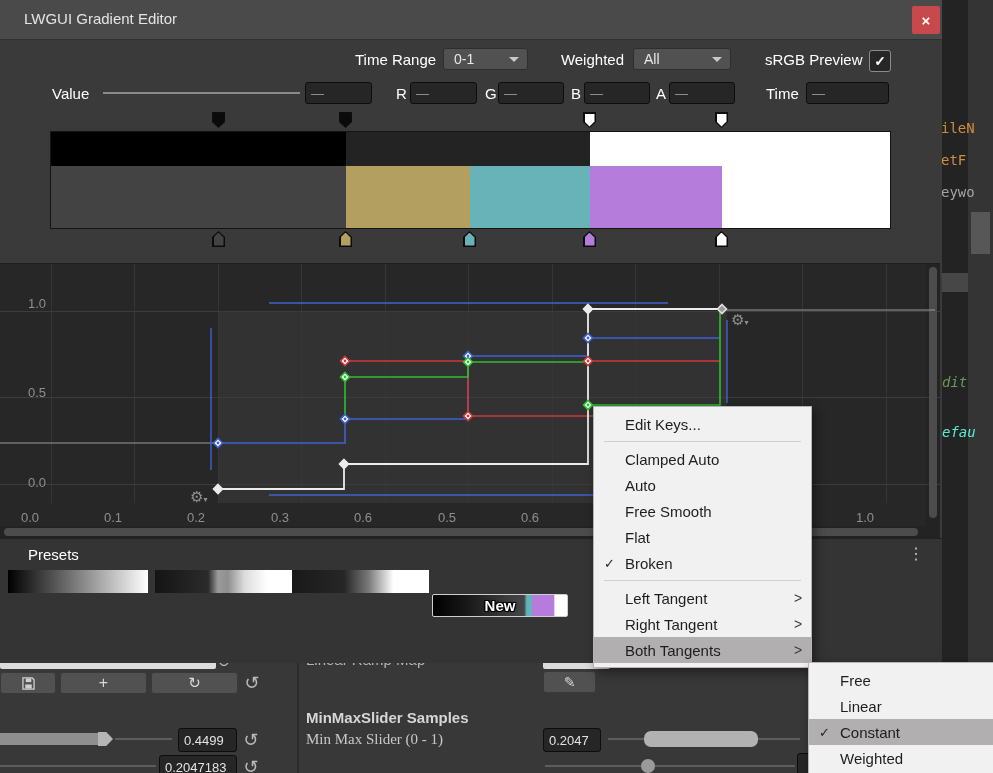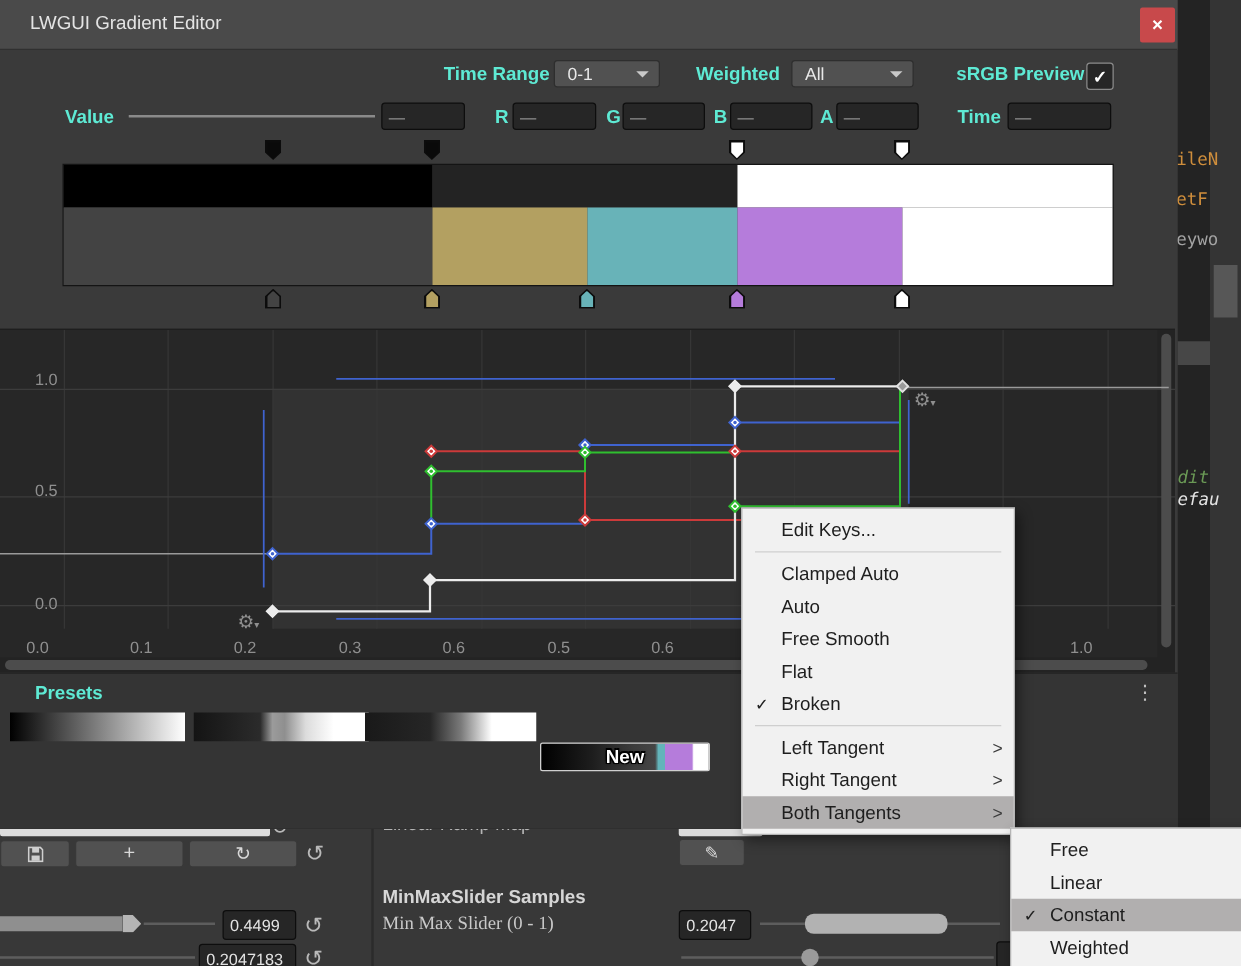--- a/index.html
+++ b/index.html
@@ -29,21 +29,21 @@
   .sl-handle-pt{background:#b5b5b5;clip-path:polygon(0 0,55% 0,100% 50%,55% 100%,0 100%);z-index:3;}
   .sl-range{background:#b2b2b2;border-radius:7px;z-index:3;}
   .sl-dot{background:#9a9a9a;border-radius:50%;z-index:3;}
   
   .window{left:0;top:0;width:942px;height:663px;background:#3a3a3a;z-index:10;
           border-bottom:1px solid #191919;box-sizing:border-box;}
   .titlebar{left:0;top:0;width:942px;height:40px;background:#4a4a4a;border-bottom:1px solid #303030;box-sizing:border-box;}
   .title-text{left:24px;top:10px;font-size:15px;color:#e4e4e4;}
   .close-btn{left:912px;top:6px;width:28px;height:28px;background:#c8494b;border-radius:2px;
              display:flex;align-items:center;justify-content:center;color:#fff;font-size:15px;font-weight:bold;}
-  .ui-label{font-size:15px;color:#5eead4;white-space:nowrap;font-weight:bold;}
+  .ui-label{font-size:15px;color:#ffffff;white-space:nowrap;}
   .dropdown{background:#515151;border:1px solid #2e2e2e;border-radius:3px;color:#e8e8e8;font-size:14px;
             display:flex;align-items:center;padding:0 10px;box-sizing:border-box;}
   .dd-caret{position:absolute;right:8px;top:50%;margin-top:-2px;width:0;height:0;
             border-left:5px solid transparent;border-right:5px solid transparent;border-top:5px solid #c9c9c9;}
   .checkbox{background:#262626;border:1px solid #8b8b8b;border-radius:3px;display:flex;align-items:center;
             justify-content:center;color:#fff;font-size:14px;font-weight:bold;}
   .dash{color:#9a9a9a;}
   
   .grad-box{left:50px;top:131px;width:839px;height:96px;border:1px solid #141414;box-sizing:content-box;}
   .grad-strip{display:flex;width:100%;height:34px;}
@@ -89,21 +89,21 @@
 
   <div class="abs bg-far-col"></div>
   <div class="abs bg-code-col"></div>
   <div class="abs code-strip"></div>
   <div class="abs far-scroll"></div>
   <div id="code-frags">
       <div class="abs code-frag" style="left: 941px; top: 120px; color: rgb(207, 142, 60); font-style: normal;">ileN</div>
       <div class="abs code-frag" style="left: 941px; top: 152px; color: rgb(207, 142, 60); font-style: normal;">etF</div>
       <div class="abs code-frag" style="left: 941px; top: 184px; color: #a3a3a3; font-style: normal;">eywo</div>
       <div class="abs code-frag" style="left: 942px; top: 374px; color: rgb(106, 153, 85); font-style: italic;">dit</div>
-      <div class="abs code-frag" style="left: 942px; top: 392px; color: #e5e5e5; font-style: italic;">efau</div>
+      <div class="abs code-frag" style="left: 942px; top: 424px; color: #5eead4; font-style: italic;">efau</div>
     </div>
 
   <div class="abs inspector"></div>
   <div class="abs insp-divider"></div>
 
   <div class="abs sliver" style="left:0;top:660px;width:216px;height:9px;"></div>
   <div class="abs icon-glyph" style="left:217px;top:652px;font-size:16px;z-index:2;">↻</div>
 
   <div class="abs btn" style="left:0;top:672px;width:56px;height:22px;">
     <svg width="13" height="13" viewBox="0 0 14 14">

